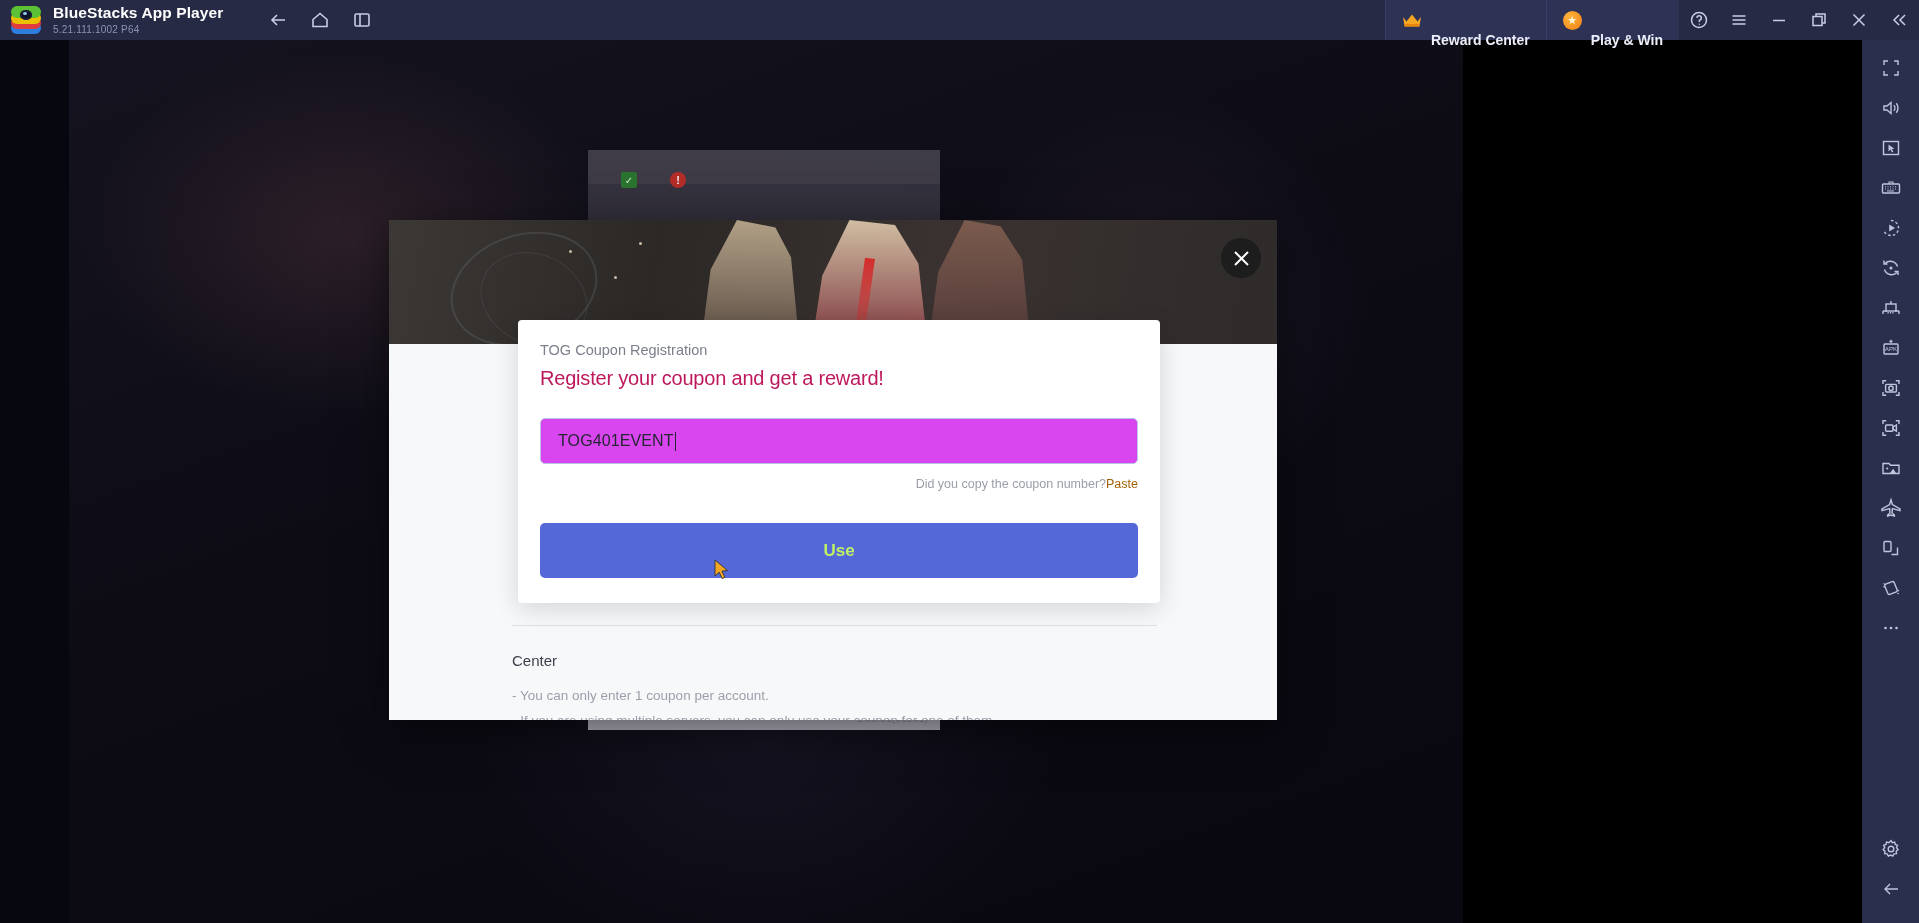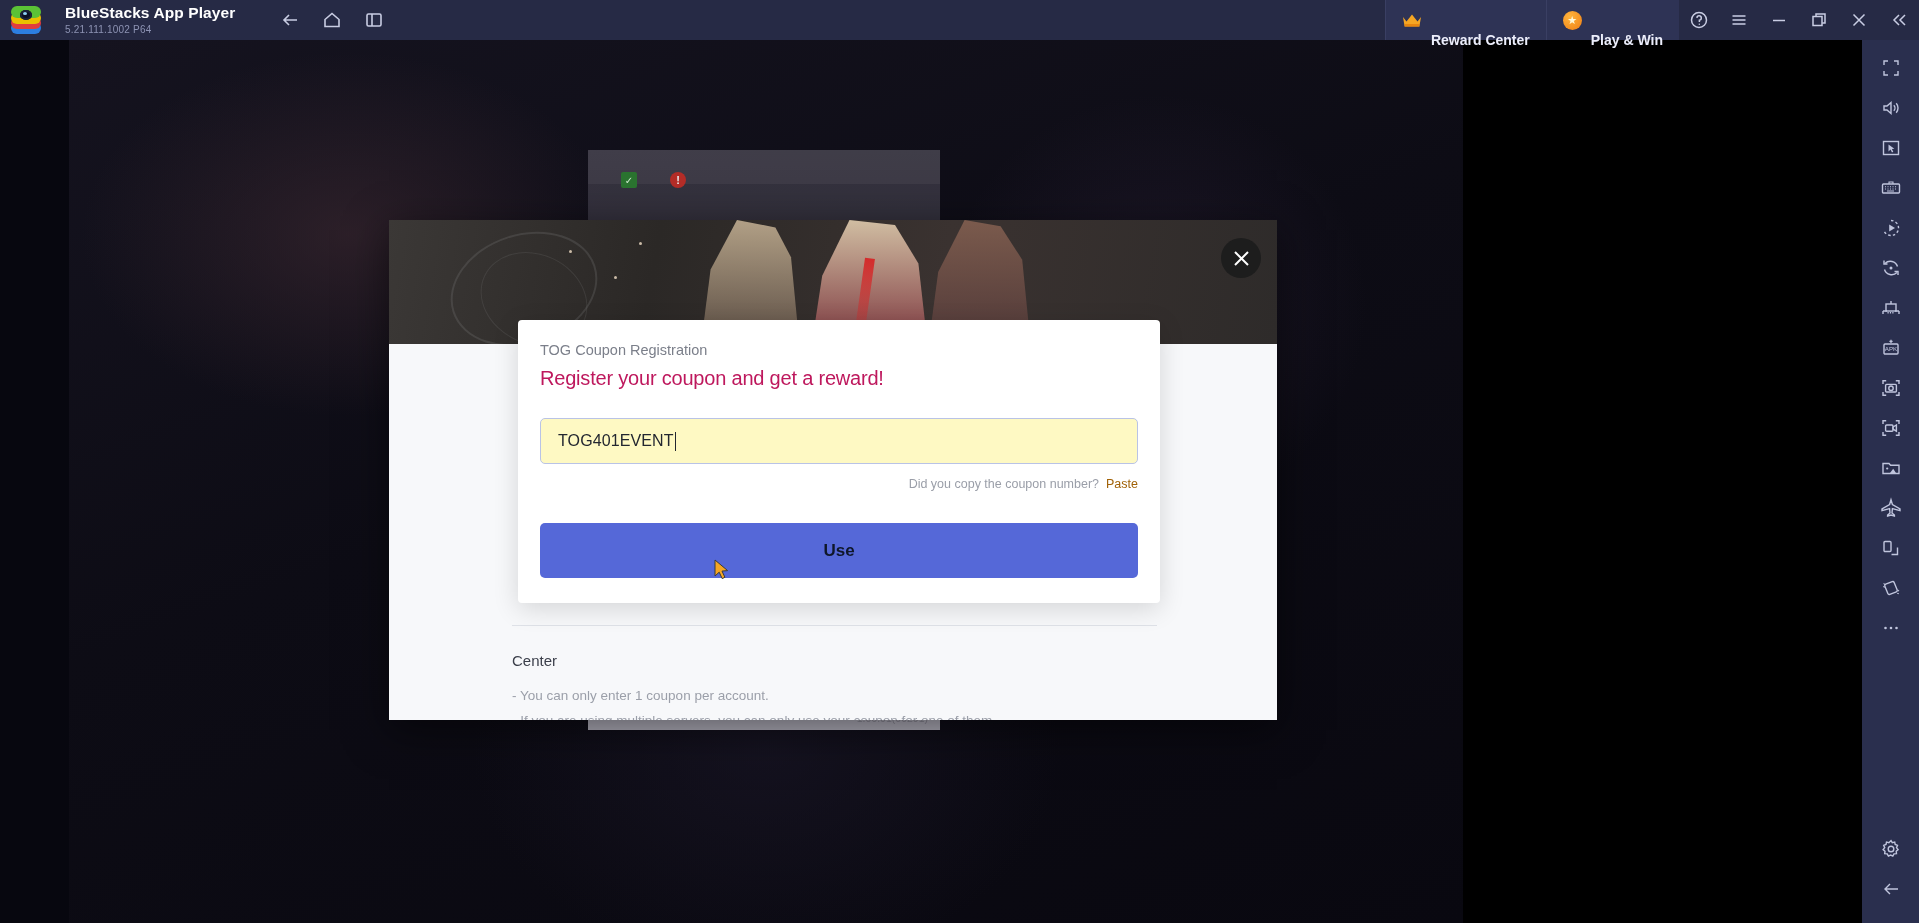--- a/index.html
+++ b/index.html
@@ -34,21 +34,21 @@
     position: absolute; top: 5px; left: 9px;
     width: 12px; height: 10px; border-radius: 50%;
     background: #0c1126;
     box-shadow: inset 0 0 0 2px #1b2238;
   }
   .bs-logo .dot::after {
     content:''; position:absolute; top:2px; left:3px;
     width:4px; height:3px; border-radius:50%;
     background:#8fd0f5;
   }
-  #app-title-wrap { margin-left: 24px; line-height: 1; }
+  #app-title-wrap { margin-left: 12px; line-height: 1; }
   #app-title {
     color: #ffffff; font-size: 15.5px; font-weight: bold;
     letter-spacing: .1px;
   }
   #app-version {
     color: #8d93b3; font-size: 10px; margin-top: 4px;
     letter-spacing: .2px;
   }
   .nav-btns { display: flex; align-items: center; margin-left: 36px; gap: 4px; }
   .nav-btn {
@@ -254,52 +254,52 @@
   }
   #dialog-title {
     position:absolute; left: 22px; top: 47px;
     font-size: 20px; font-weight: normal; color: #be185d;
     letter-spacing: -.2px;
   }
   #coupon-input {
     position:absolute; left: 22px; top: 98px;
     width: 598px; height: 46px;
     border: 1px solid #b9c3e6; border-radius: 5px;
-    background: #fef9c3;
+    background: #d946ef;
     display: flex; align-items: center;
     padding-left: 17px;
     cursor: text;
   }
   #coupon-value {
     font-size: 16px; color: #232730; letter-spacing: .1px;
   }
   #caret {
     display:inline-block; width: 1px; height: 19px;
     background: #232730; margin-left: 1px;
     vertical-align: -3px;
   }
   #paste-row {
     position:absolute; right: 22px; top: 157px;
     font-size: 12.5px; color: #9a9ea8;
-    display:flex; align-items:flex-start; gap: 7px;
+    display:flex; align-items:flex-start; 
   }
   #paste-link {
     color: #a16207; cursor: pointer;
     font-weight: normal;
   }
   #use-btn {
     position:absolute; left: 22px; top: 203px;
     width: 598px; height: 55px;
     background: #5568d8;
     border-radius: 5px;
     display:flex; align-items:center; justify-content:center;
     cursor:pointer;
   }
   #use-label {
-    color:#0f172a; font-size: 17px; font-weight: bold;
+    color:#bef264; font-size: 17px; font-weight: bold;
   }
   #cursor-arrow {
     position: absolute; left: 645px; top: 519px;
     z-index: 60; pointer-events: none;
   }
 </style>
 </head>
 <body>
 
 <div id="left-black"></div>

